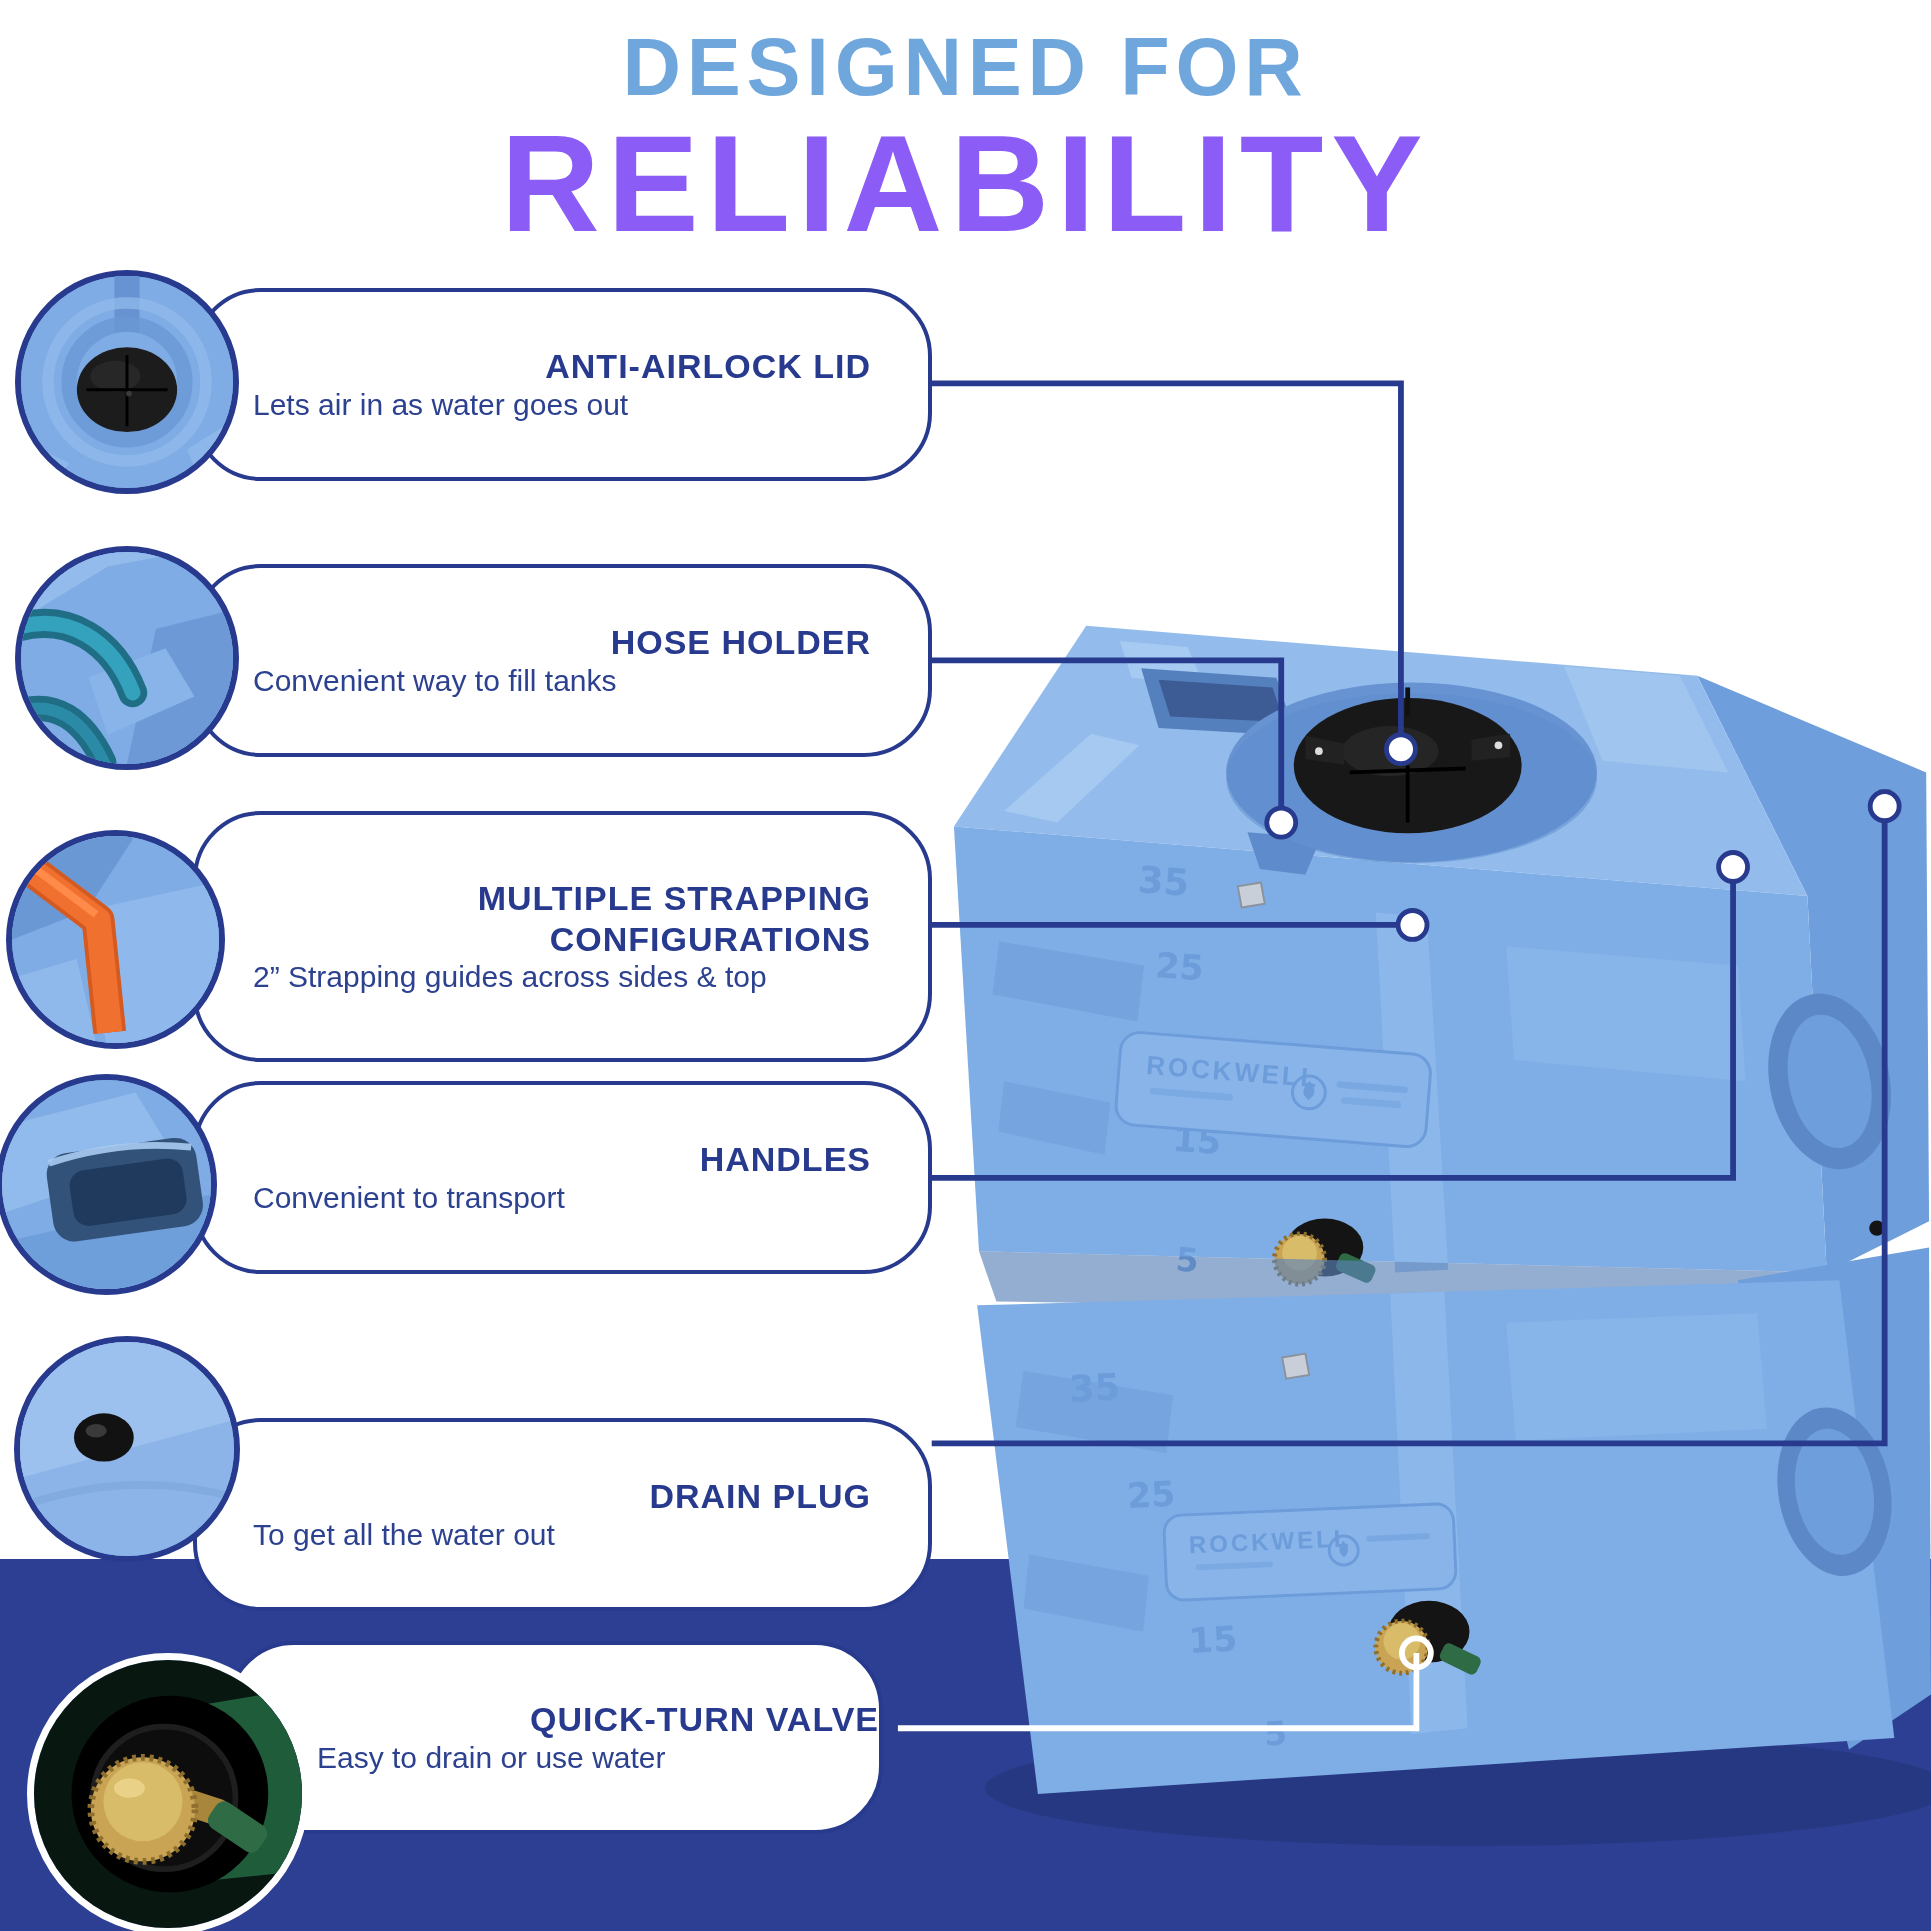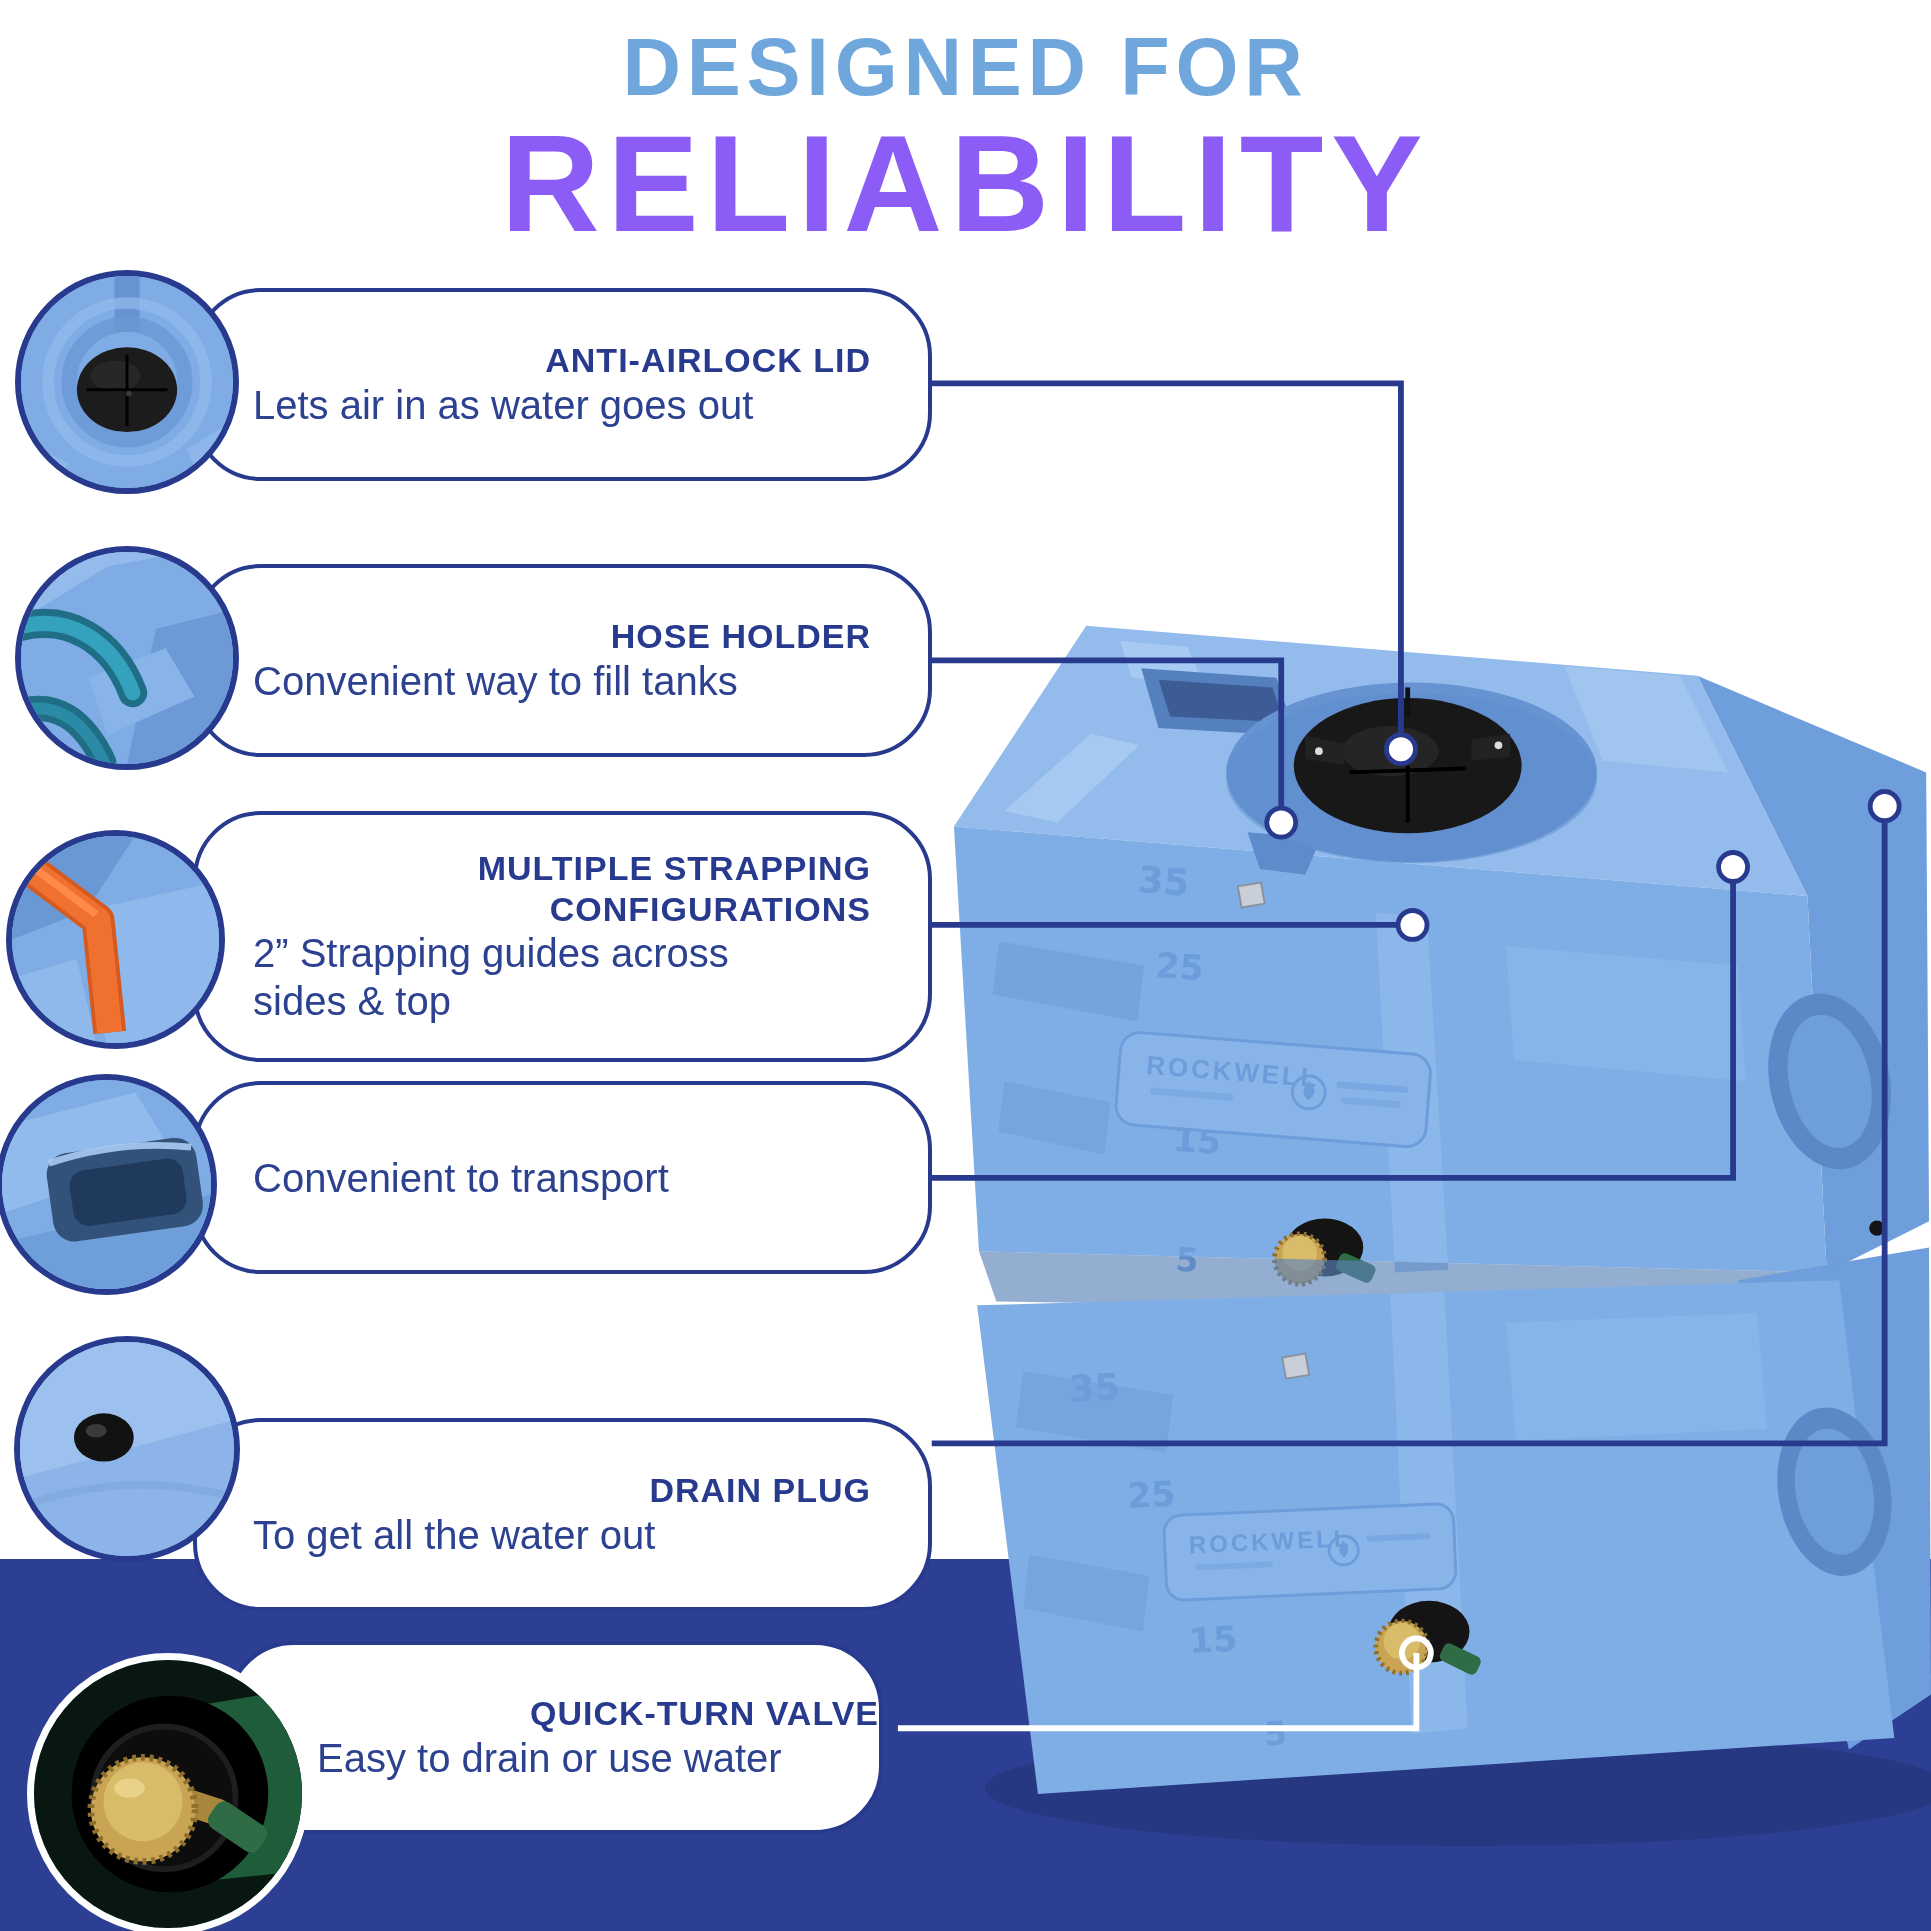--- a/index.html
+++ b/index.html
@@ -8,21 +8,21 @@
   .band{position:absolute;left:0;top:1559px;width:1931px;height:372px;background:#2d3f92;}
   .titles{position:absolute;left:0;top:27px;width:1931px;text-align:center;}
   .title-1{font-size:81px;font-weight:bold;letter-spacing:5.8px;color:#6fa6dc;line-height:1.0;}
   .title-2{font-size:137px;font-weight:bold;letter-spacing:7.7px;color:#8b5cf6;line-height:1.0;margin-top:7px;}
   svg.scene{position:absolute;left:0;top:0;}
   .callout{position:absolute;left:0;}
   .bubble{position:absolute;left:193px;width:739px;height:100%;background:#ffffff;
           border:4.8px solid #273a8e;border-radius:68px;box-sizing:border-box;
           display:flex;flex-direction:column;justify-content:center;padding-left:56px;}
   .bubble .c-title{font-size:34px;font-weight:bold;color:#273a8e;letter-spacing:1px;line-height:1.18;max-width:618px;text-align:right;}
-  .bubble .c-desc{font-size:40px;color:#2c418f;line-height:1.2;margin-top:0;max-width:618px;}
+  .bubble .c-desc{font-size:30px;color:#2c418f;line-height:1.2;margin-top:0;max-width:618px;}
   .photo{position:absolute;border-radius:50%;overflow:hidden;border:6.8px solid #273a8e;background:#7face5;}
   .photo.white-ring{border:7.7px solid #ffffff;}
   .photo svg{display:block;}
 </style>
 </head>
 <body>
 
 <div class="canvas">
 
   <div class="band"></div>
@@ -227,20 +227,21 @@
       <polygon points="-30,-30 107,-60 107,107 -10,107" fill="#8fb9ec"></polygon>
       <polygon points="-107,40 -40,20 -20,107 -107,107" fill="#93bcec" opacity="0.8"></polygon>
       <path d="M -95 -78 L -18 -20 L -6 96" fill="none" stroke="#d55a20" stroke-width="34" stroke-linejoin="round"></path>
       <path d="M -95 -78 L -18 -20 L -6 96" fill="none" stroke="#f07030" stroke-width="26" stroke-linejoin="round"></path>
       <path d="M -95 -82 L -20 -26" fill="none" stroke="#ff8a4a" stroke-width="8"></path>
     </svg>
   </div>
 
   <div class="callout" style="top:1081px;height:193px;width:1931px;">
     <div class="bubble">
+      <div class="c-title">HANDLES</div>
       <div class="c-desc">Convenient to transport</div>
     </div>
   </div>
   <div class="photo" style="left:-3.9px;top:1074px;width:209px;height:209px;">
     <svg width="209" height="209" viewBox="-108 -108 216 216">
       <rect x="-108" y="-108" width="216" height="216" fill="#7face5"></rect>
       <polygon points="-108,-60 30,-95 70,-30 -108,30" fill="#93bcec" opacity="0.9"></polygon>
       <polygon points="-108,60 108,10 108,108 -108,108" fill="#6f9fdb"></polygon>
       <g transform="rotate(-8)">
         <rect x="-60" y="-38" width="156" height="92" rx="22" fill="#33527a"></rect>

